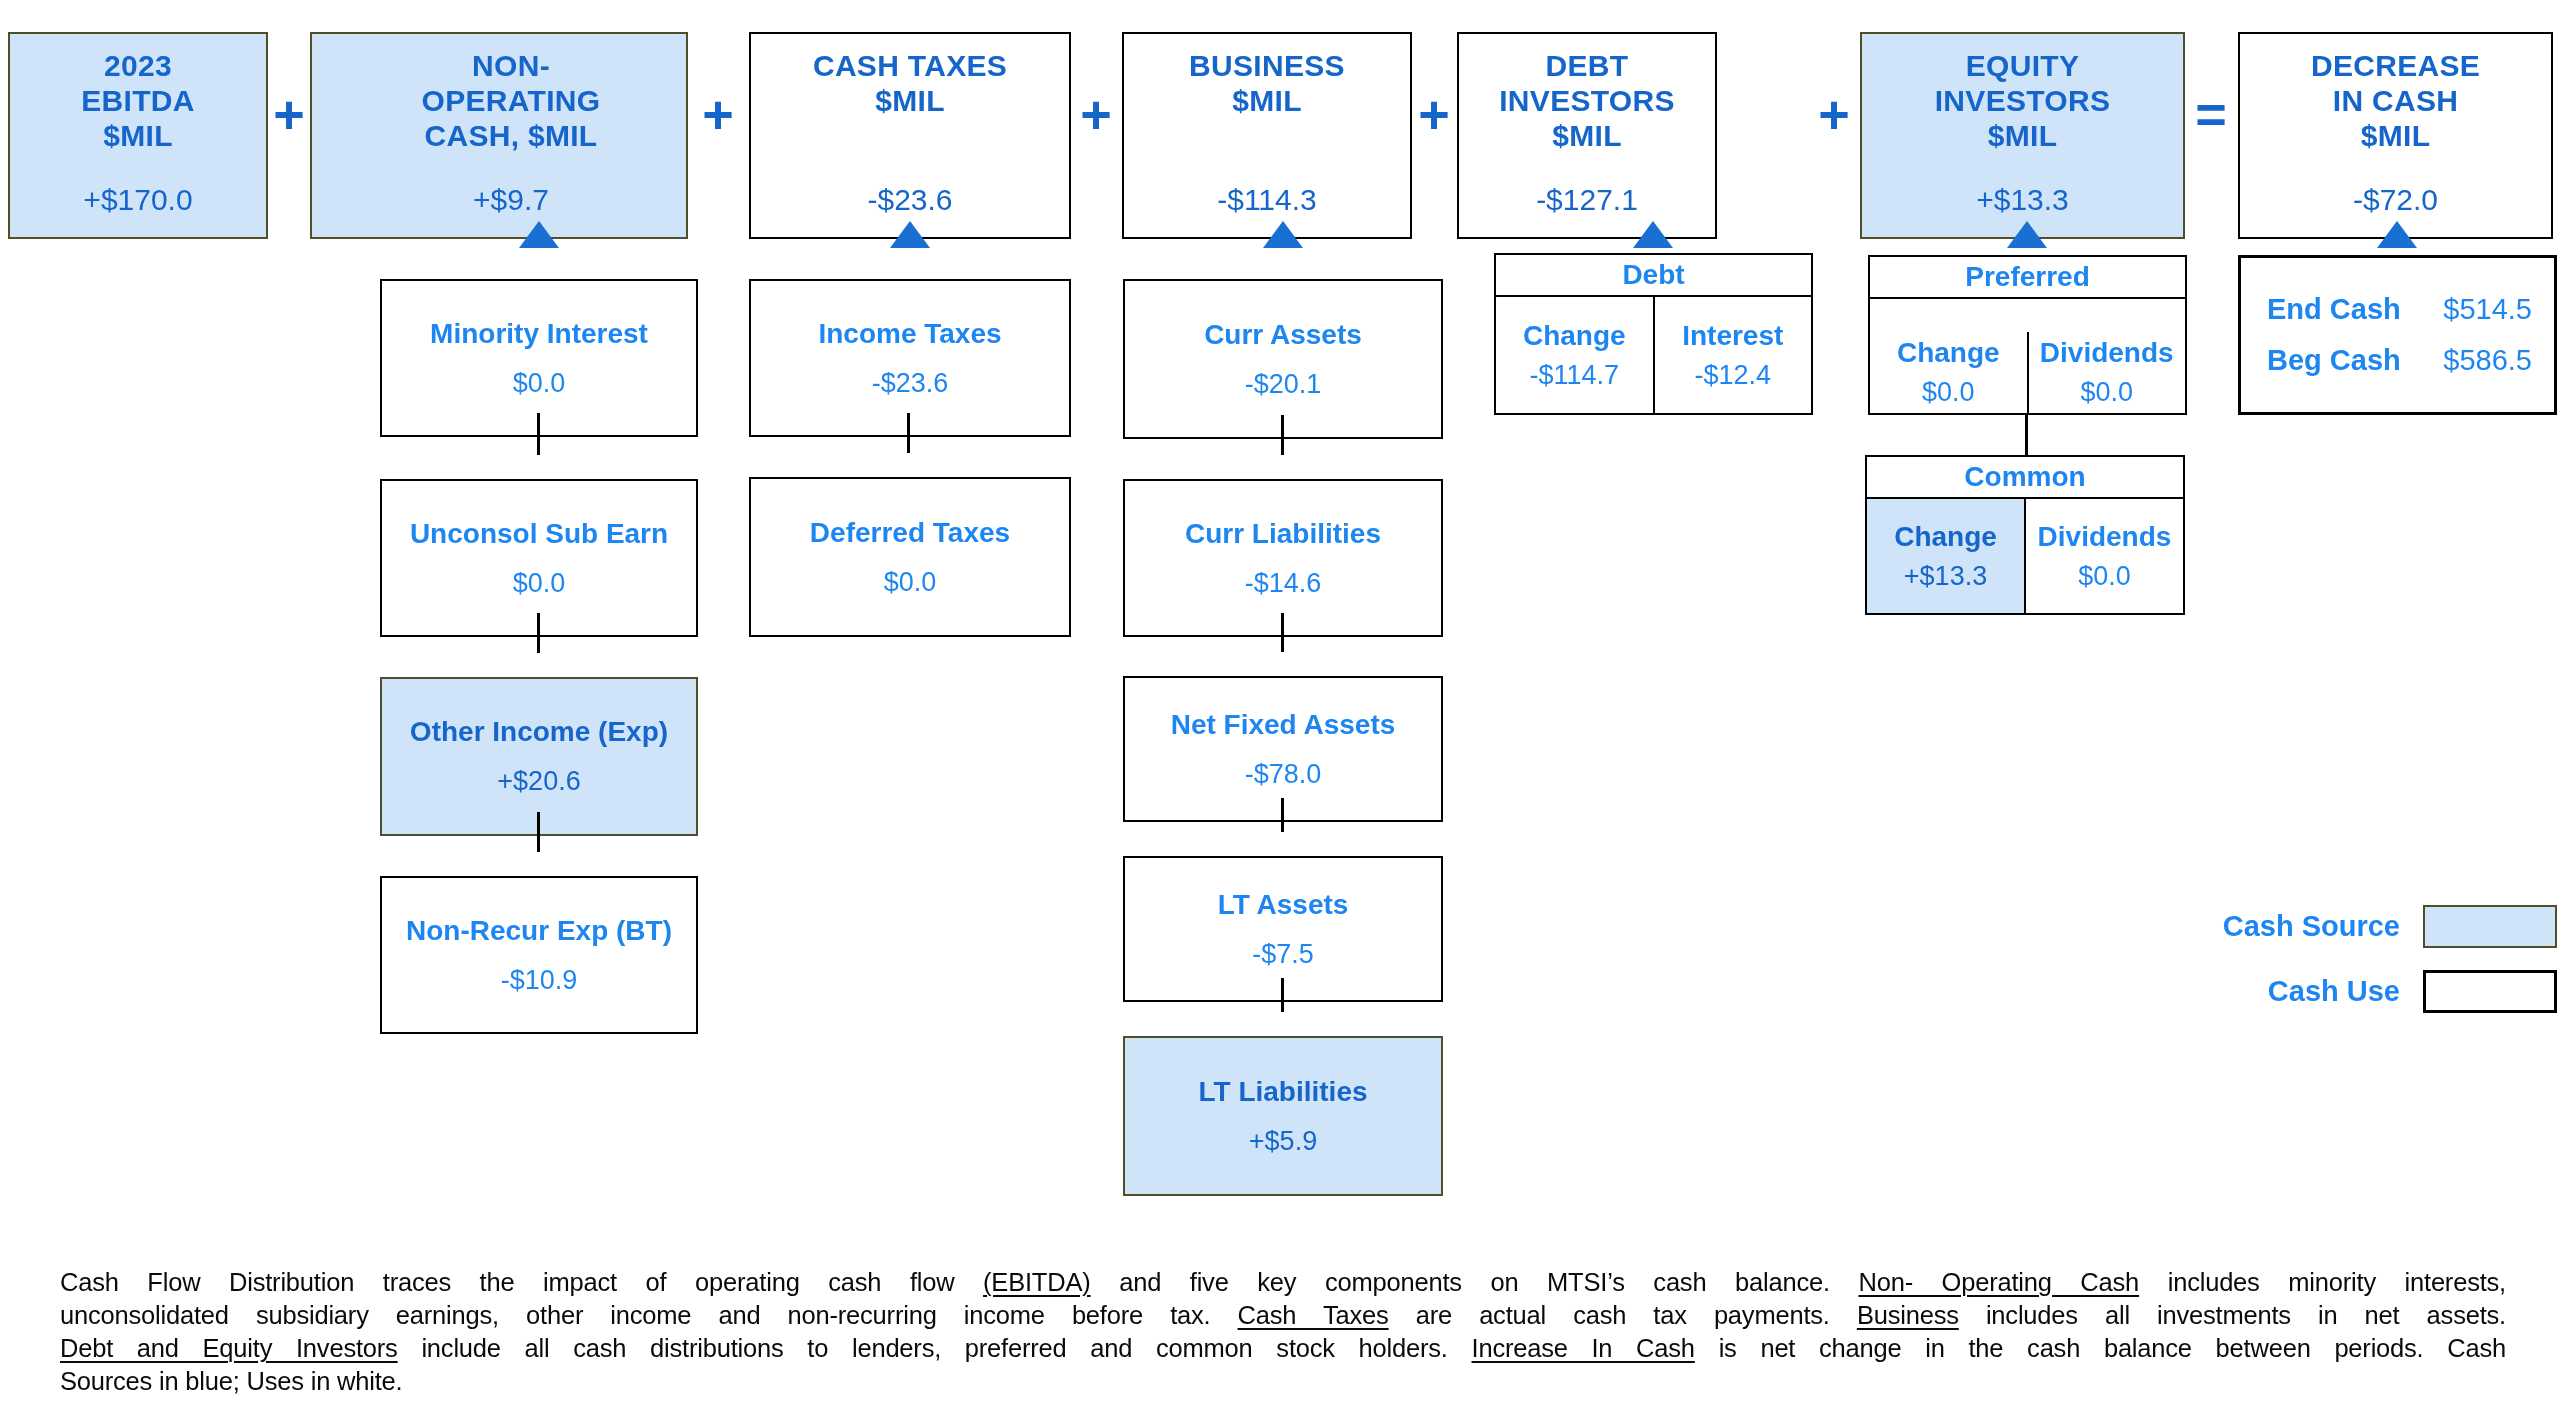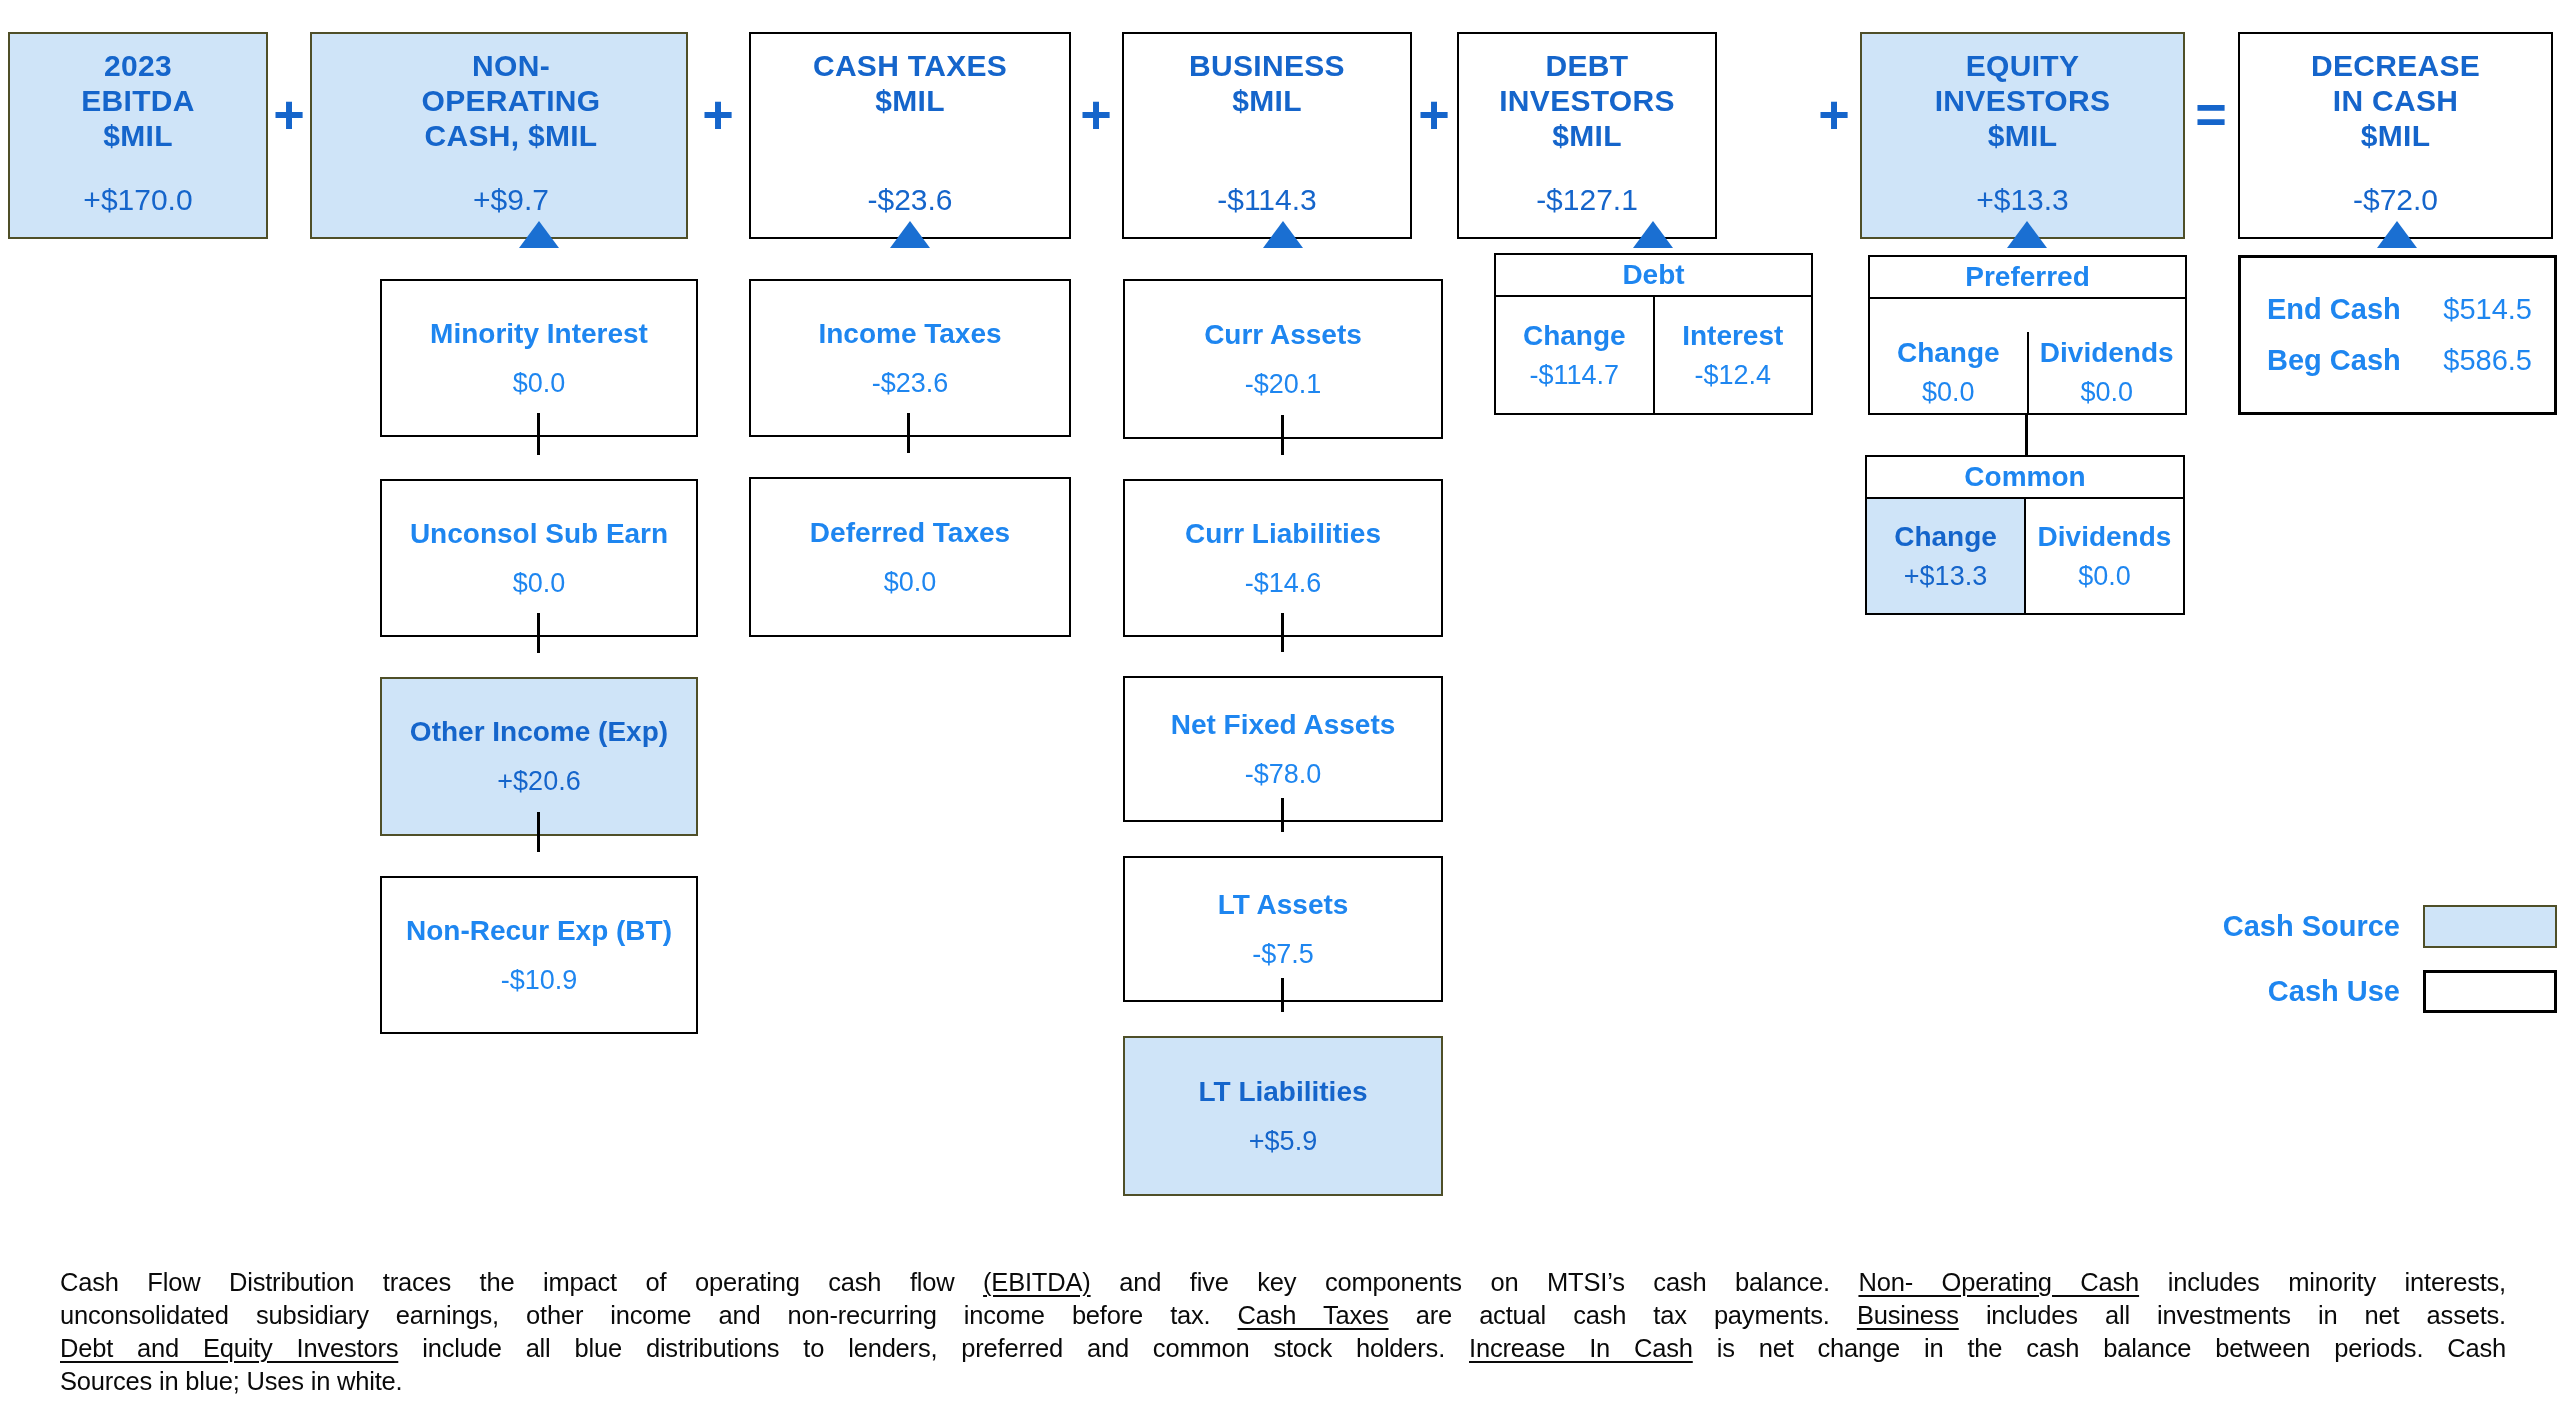--- a/index.html
+++ b/index.html
@@ -224,17 +224,17 @@
   </div>
 
   <div class="leglbl" style="left:2100px;top:905px;">Cash Source</div>
   <div class="swatch src" style="left:2423px;top:905px;"></div>
   <div class="leglbl" style="left:2100px;top:970px;">Cash Use</div>
   <div class="swatch use" style="left:2423px;top:970px;"></div>
 
   <div class="foot">
     <div class="fl"><span>Cash Flow Distribution traces the impact of operating cash flow </span><span class="u">(EBITDA)</span><span> and five key components on MTSI’s cash balance. </span><span class="u">Non- Operating Cash</span><span> includes minority interests,</span></div>
     <div class="fl"><span>unconsolidated subsidiary earnings, other income and non-recurring income before tax. </span><span class="u">Cash Taxes</span><span> are actual cash tax payments. </span><span class="u">Business</span><span> includes all investments in net assets.</span></div>
-    <div class="fl"><span class="u">Debt and Equity Investors</span><span> include all blue distributions to lenders, preferred and common stock holders. </span><span class="u">Increase In Cash</span><span> is net change in the cash balance between periods. Cash</span></div>
+    <div class="fl"><span class="u">Debt and Equity Investors</span><span> include all cash distributions to lenders, preferred and common stock holders. </span><span class="u">Increase In Cash</span><span> is net change in the cash balance between periods. Cash</span></div>
     <div class="fl last"><span>Sources in blue; Uses in white.</span></div>
   </div>
 
 </div>
 
 </body></html>

